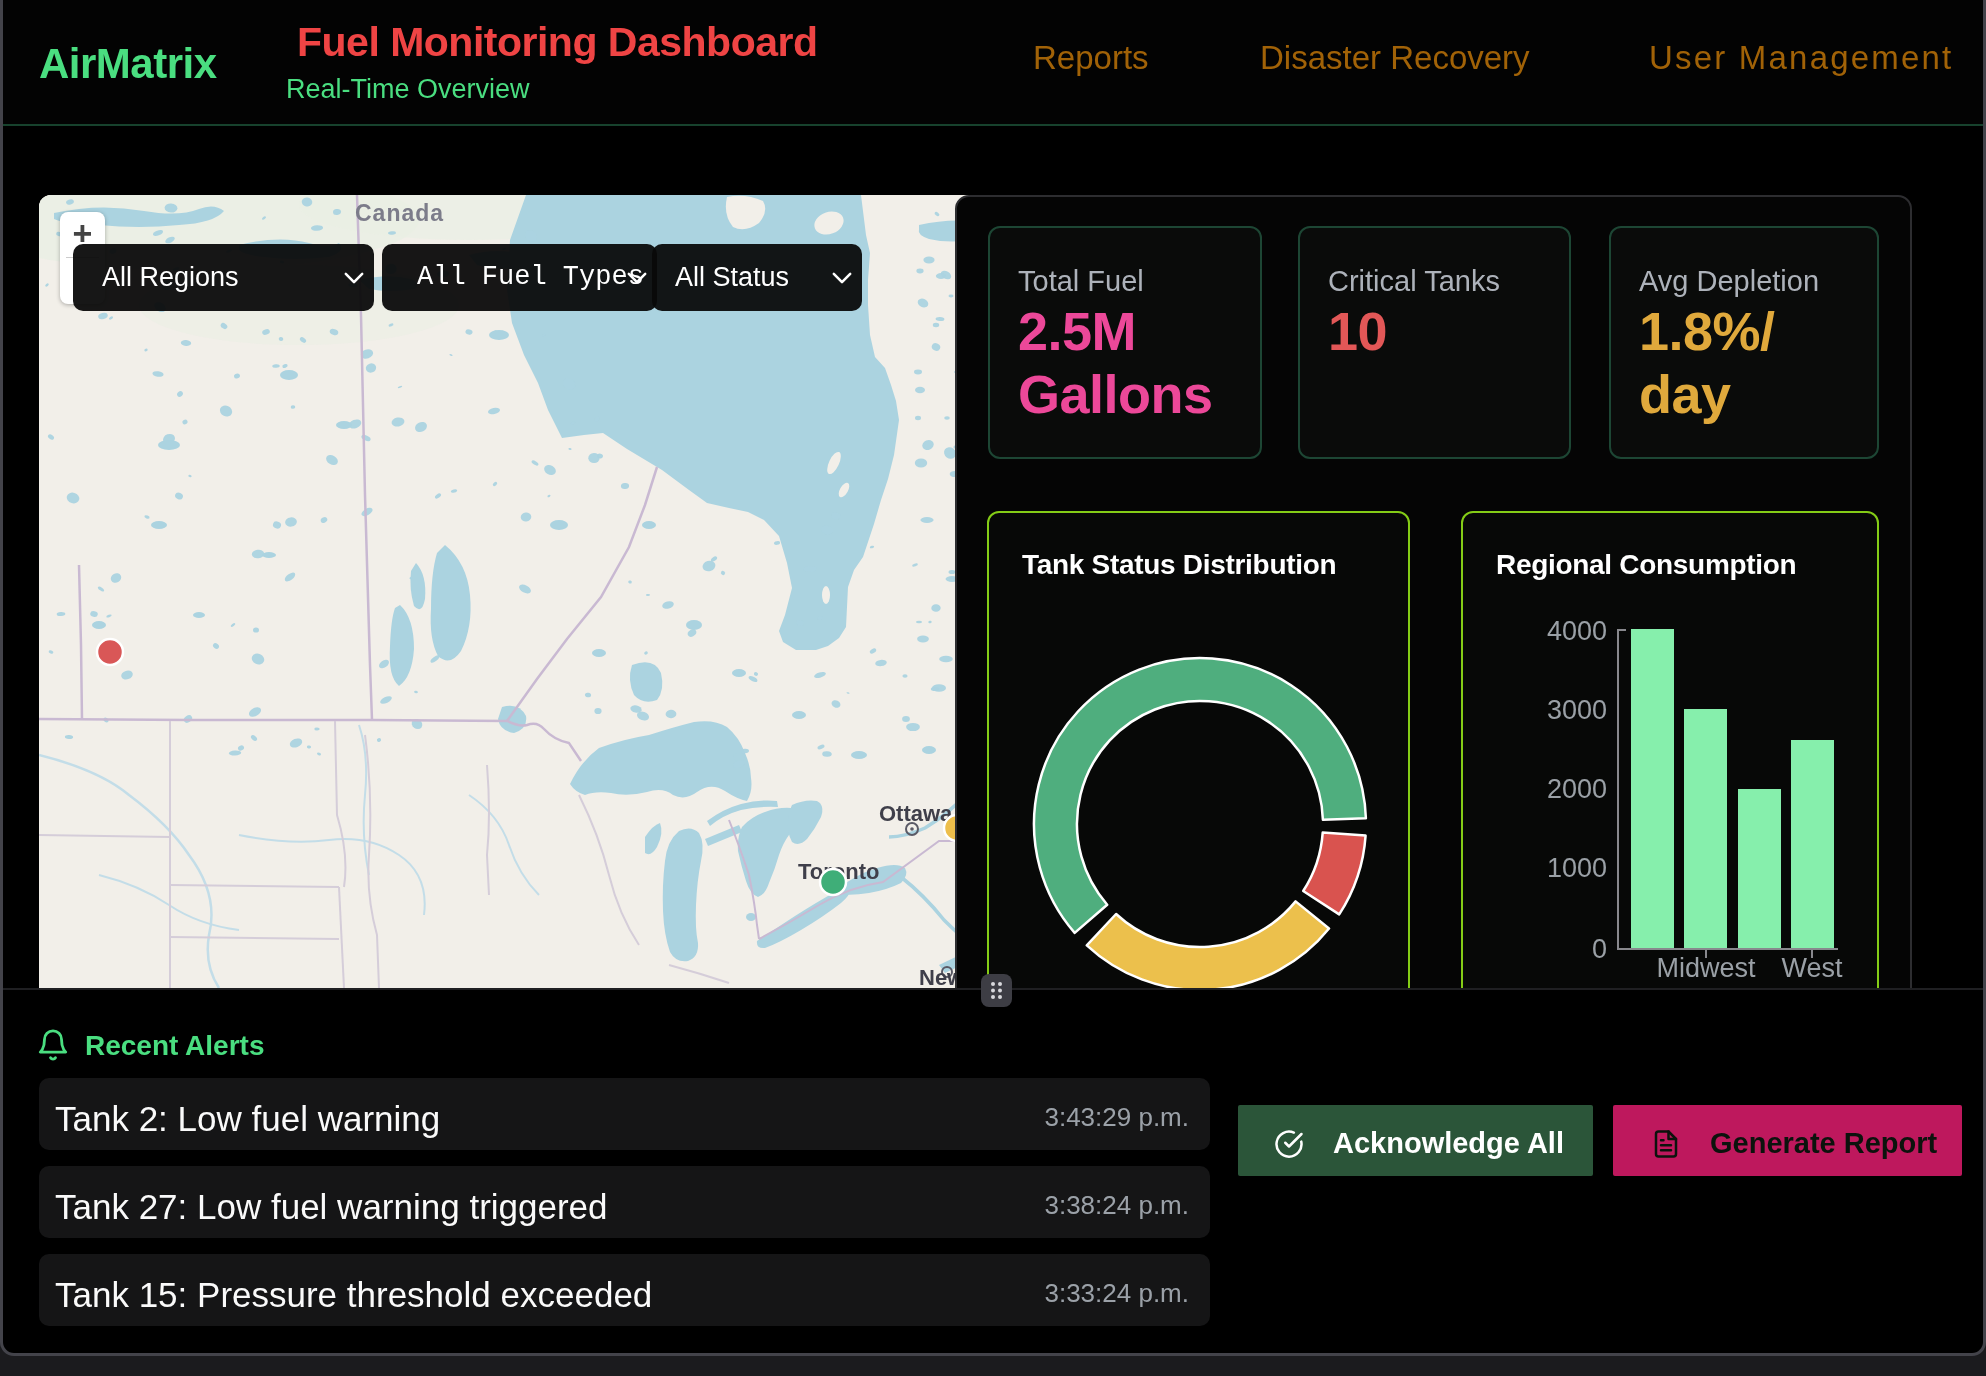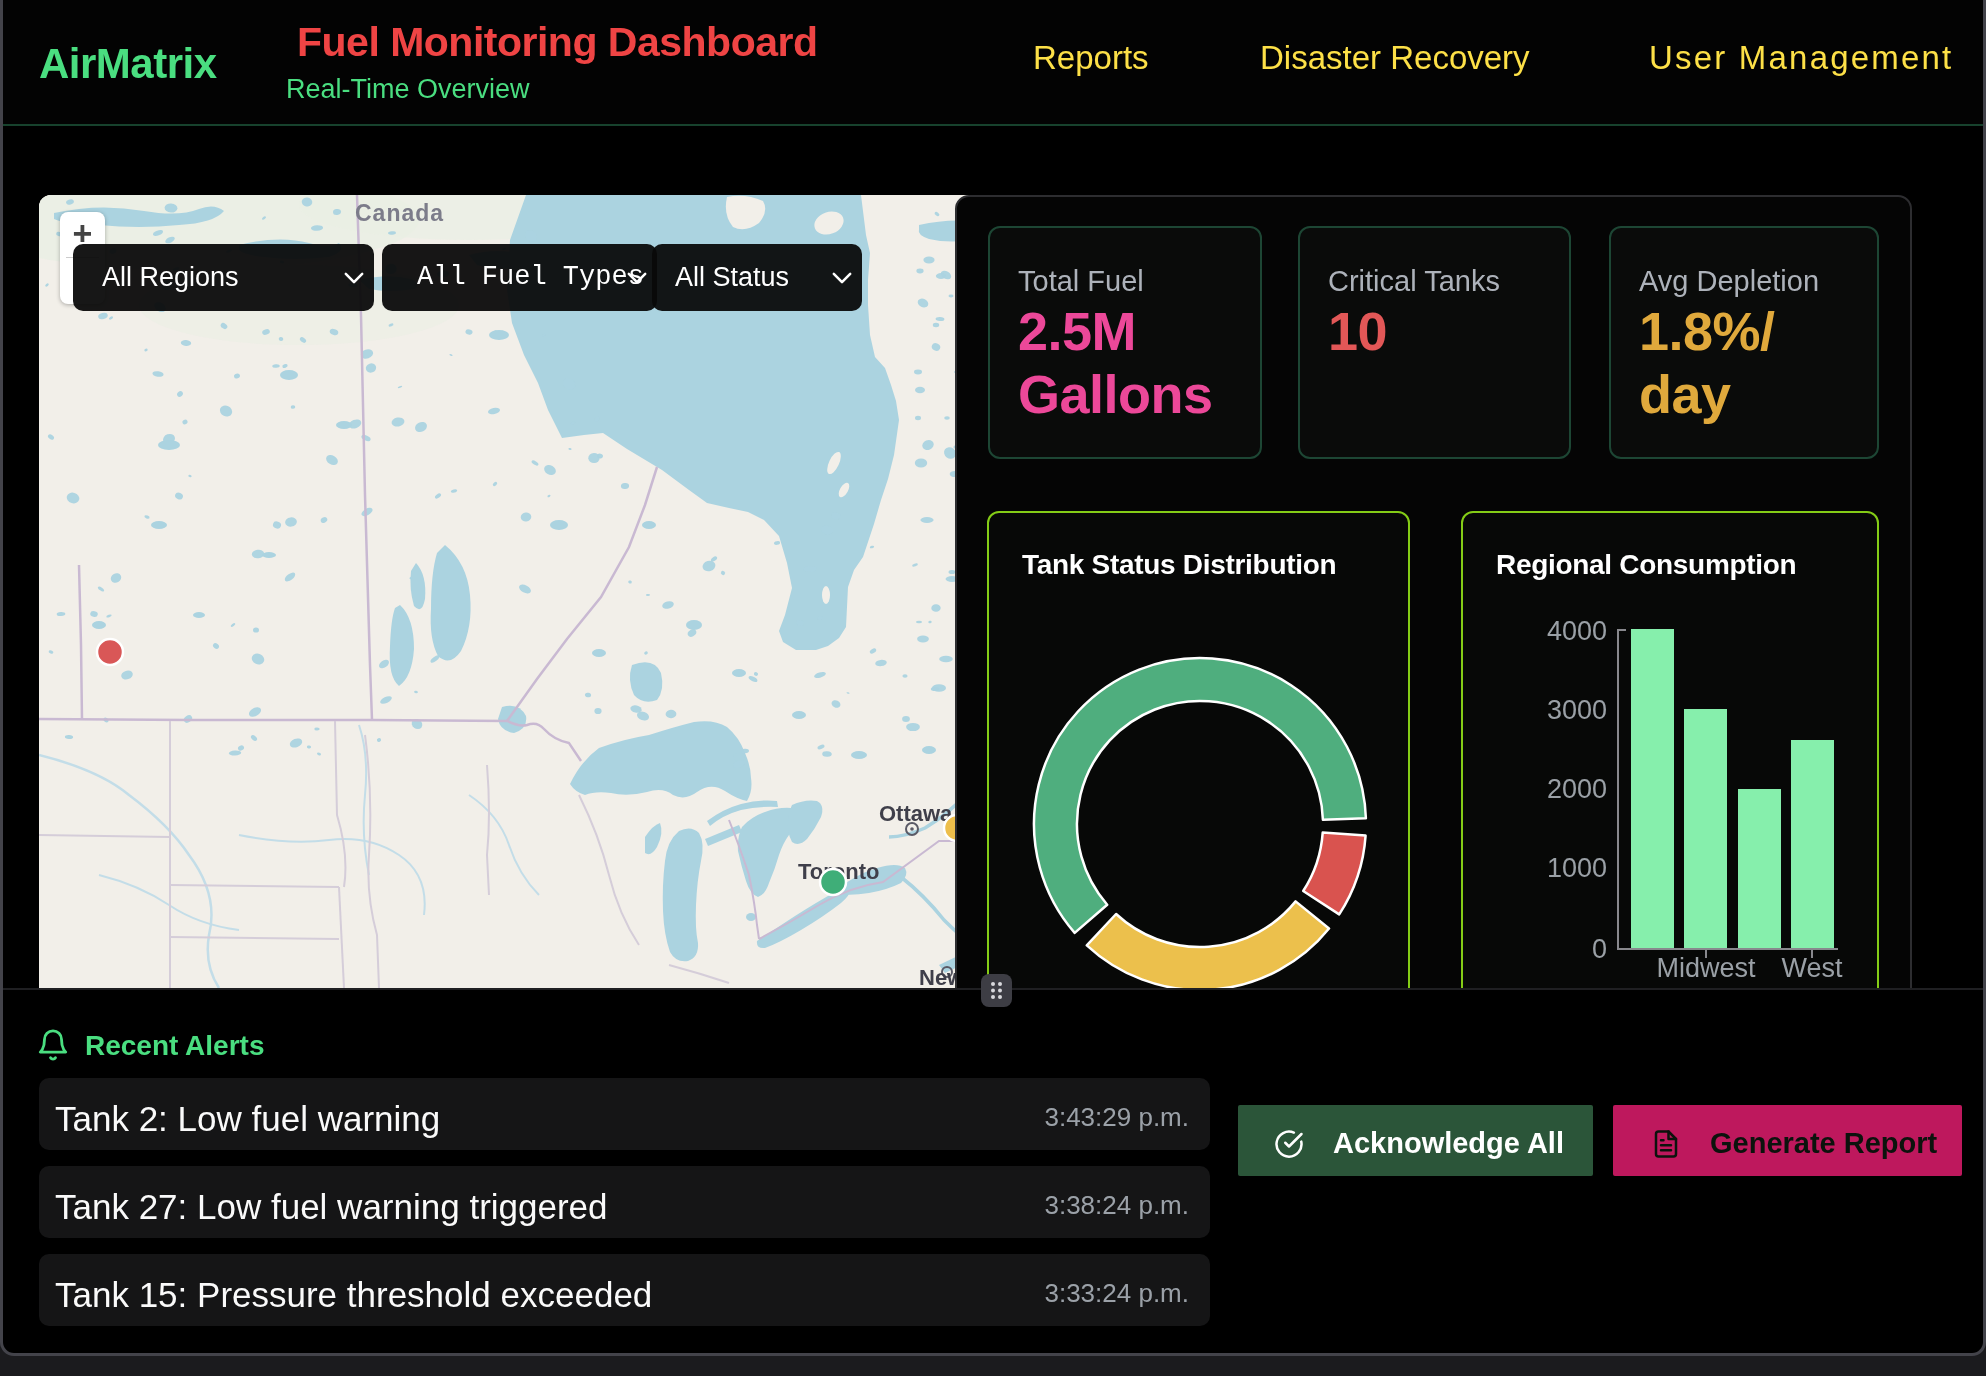--- a/index.html
+++ b/index.html
@@ -5,21 +5,21 @@
   * { margin:0; padding:0; box-sizing:border-box; }
   html,body { width:1986px; height:1376px; background:#1b1b1e; font-family:"Liberation Sans", sans-serif; overflow:hidden; }
   #frame { position:absolute; left:0; top:0; width:1986px; height:1356px; background:#000;
            border-left:3px solid #43434a; border-right:3px solid #43434a; border-bottom:3px solid #43434a;
            border-radius:0 0 14px 14px; overflow:hidden; }
   
   #header { position:absolute; left:0; top:0; width:100%; height:126px; background:#030303; border-bottom:2px solid #17422d; }
   #logo { position:absolute; left:36px; top:40px; font-size:42px; font-weight:700; color:#4ade80; letter-spacing:-0.5px; }
   #title { position:absolute; left:281px; top:19px; font-size:41px; font-weight:700; color:#ef4444; letter-spacing:-0.5px;margin-left:13px; }
   #subtitle { position:absolute; left:283px; top:74px; font-size:27px; font-weight:400; color:#4ade80; }
-  .nav { position:absolute; top:39px; font-size:33px; color:#fde047; }
+  .nav { position:absolute; top:39px; font-size:33px; color:#a16207; }
   
   #map { position:absolute; left:36px; top:195px; width:958px; height:812px; border-radius:12px; overflow:hidden; background:#f2efe9; }
   #zoomctl { position:absolute; left:57px; top:212px; width:45px; height:92px; background:#fff; border-radius:8px; box-shadow:0 1px 4px rgba(0,0,0,.3); }
   #zoomctl:after { content:""; position:absolute; left:6px; top:45px; right:6px; height:1px; background:#ccc; }
   .plus { position:absolute; left:0; top:0; width:45px; height:45px; color:#444; font-size:34px; font-weight:700; text-align:center; line-height:42px; }
   .pill { position:absolute; top:244px; height:67px; background:rgba(8,8,8,0.94); border-radius:10px; color:#fff; font-size:27px; font-weight:500; line-height:67px; padding-left:29px; }
   .pill svg { position:absolute; right:10px; top:28px; }
   
   #rpanel { position:absolute; left:952px; top:195px; width:957px; height:830px; background:#050505; border:2px solid #2d2d30; border-radius:14px; overflow:hidden; }
   .stat { position:absolute; top:29px; height:233px; background:#0a0b0a; border:2px solid #1d4634; border-radius:12px; padding:37px 0 0 28px; }

